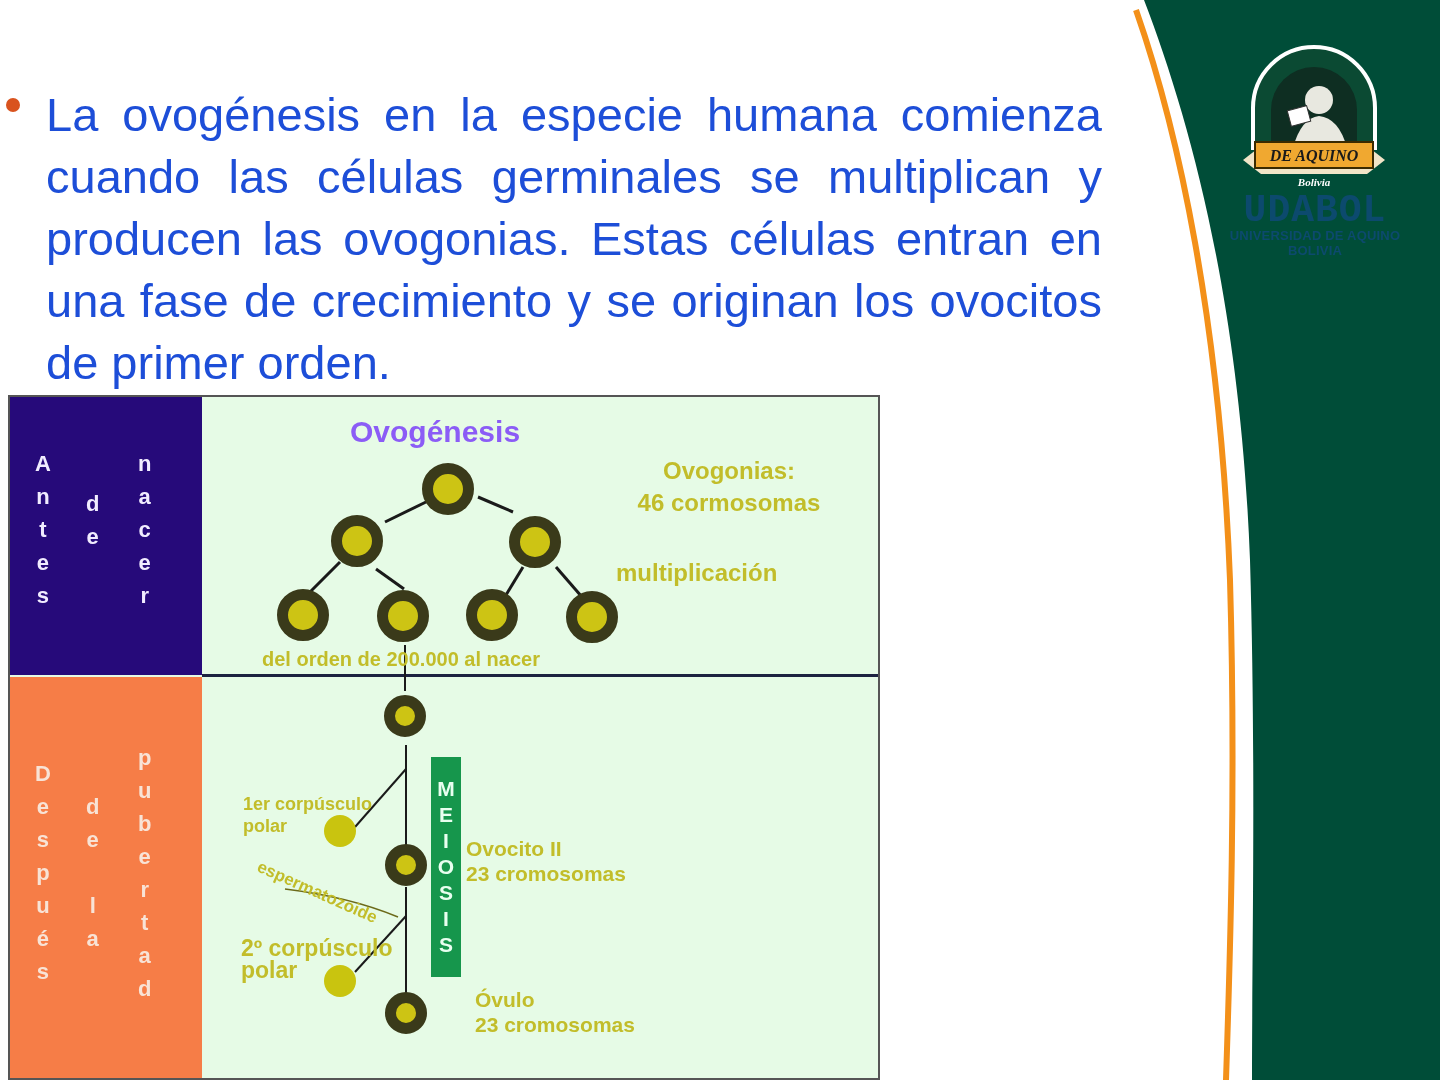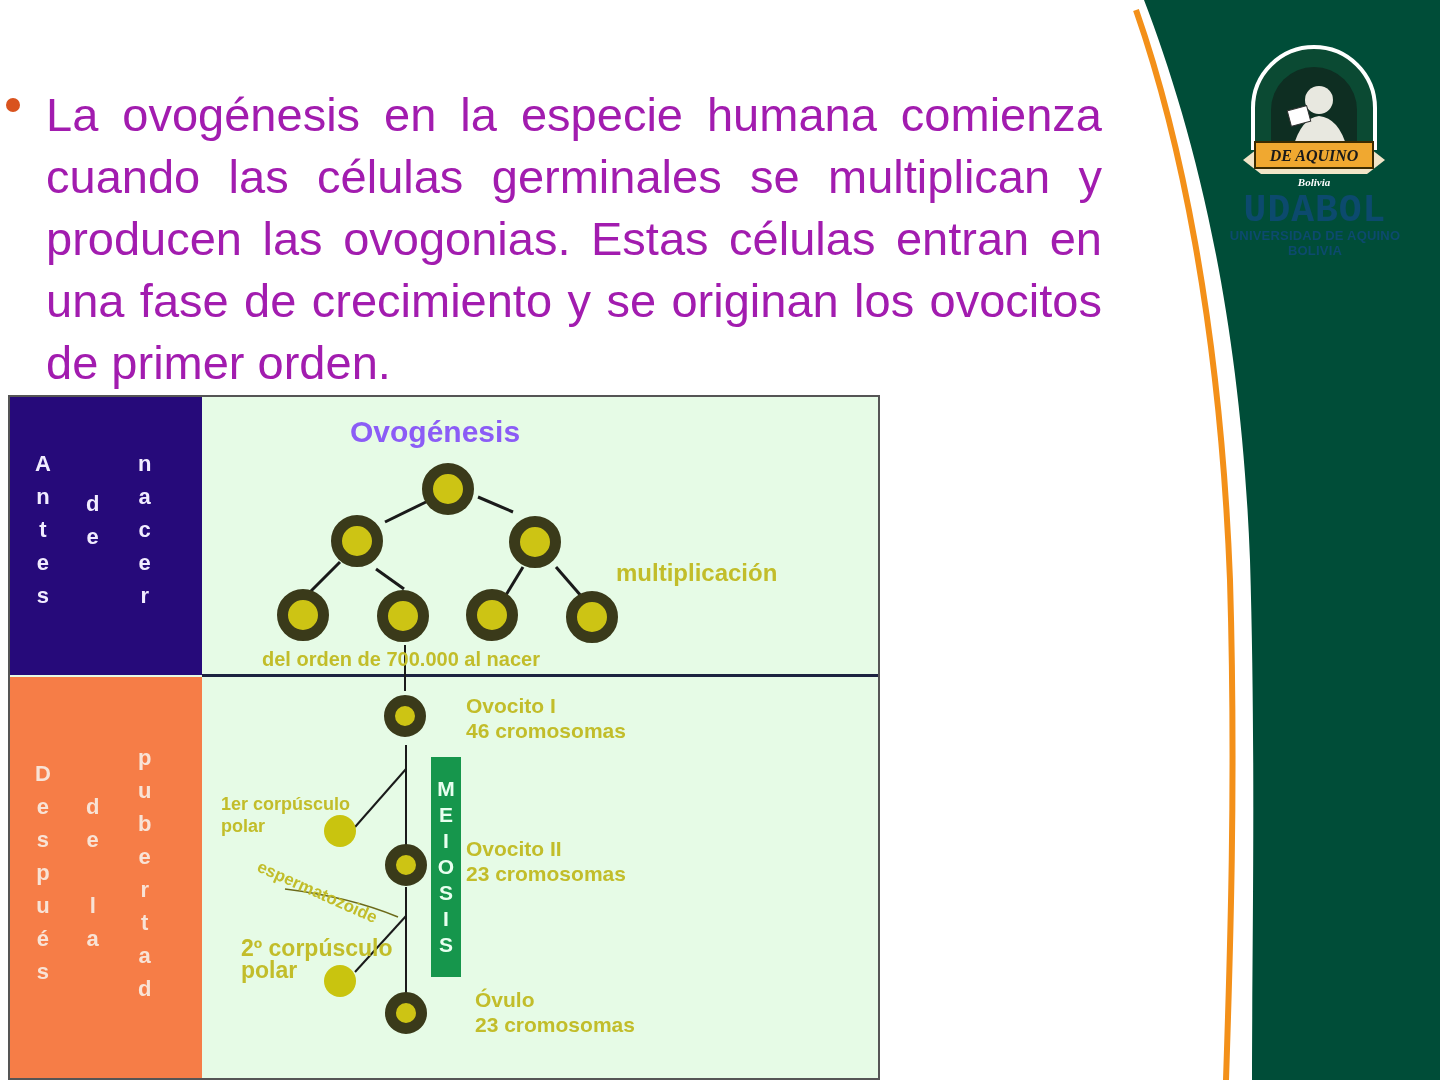--- a/index.html
+++ b/index.html
@@ -8,21 +8,21 @@
   
   .brand-panel { position:absolute; left:1100px; top:0; width:340px; height:1080px; }
   .brand-panel svg { position:absolute; left:0; top:0; }
   .logo { position:absolute; left:1205px; top:38px; width:220px; height:210px; text-align:center; color:#0c4a6e; }
   .logo-emblem { position:absolute; left:38px; top:0; width:142px; height:150px; }
   .logo-udabol { position:absolute; left:0; top:186px; width:220px; font-family:Liberation Mono, monospace; font-weight:bold; font-size:38px; letter-spacing:1px; line-height:1; top:154px; }
   .logo-sub { position:absolute; left:0; top:190px; width:220px; font-size:13px; letter-spacing:0.2px;font-weight:bold; }
 
   
   .bullet-dot { position:absolute; left:6px; top:98px; width:14px; height:14px; border-radius:50%; background:#d9531e; }
-  .paragraph { position:absolute; left:46px; top:84px; width:1056px; font-size:47px; line-height:62px; color:#a21caf; text-align:justify; text-align-last:left; }
+  .paragraph { position:absolute; left:46px; top:84px; width:1056px; font-size:47px; line-height:62px; color:#1d4ed8; text-align:justify; text-align-last:left; }
 
   
   .diagram { position:absolute; left:8px; top:395px; width:872px; height:685px; background:#e6fbe6; border:2px solid #555; box-sizing:border-box; overflow:hidden; }
   .band-top { position:absolute; left:0; top:0; width:192px; height:278px; background:#260a7a; }
   .band-bottom { position:absolute; left:0; top:280px; width:192px; height:405px; background:#f67d47; }
   .divider { position:absolute; left:192px; top:277px; width:680px; height:3px; background:#1c2340; }
   .vcol { position:absolute; display:flex; flex-direction:column; align-items:center; font-weight:bold; font-size:22px; line-height:33px; color:#f1ecff; }
   .vcol.orange { color:#f8e3d6; }
   .diagram-title { position:absolute; left:340px; top:18px; font-size:30px; font-weight:bold; color:#8b5cf6; }
   .ylabel { position:absolute; color:#c2bd2a; font-weight:bold; font-size:21px; line-height:25px; }
@@ -151,28 +151,28 @@
   <div class="meiosis">
       <span>M</span>
       <span>E</span>
       <span>I</span>
       <span>O</span>
       <span>S</span>
       <span>I</span>
       <span>S</span>
     </div>
 
+  <div class="ylabel big" style="left:604px;top:58px;width:230px;">
+    <div>Ovogonias:</div>
+    <div>46 cormosomas</div>
+  </div>
   <div class="ylabel big" style="left:606px;top:160px;">multiplicación</div>
-  <div class="ylabel" style="left:252px;top:250px;font-size:20px;">del orden de 700.000 al nacer</div>
+  <div class="ylabel" style="left:252px;top:250px;font-size:20px;">del orden de 200.000 al nacer</div>
 
-  <div class="ylabel" style="left:456px;top:296px;">
-    <div>Ovocito I</div>
-    <div>46 cromosomas</div>
-  </div>
-  <div class="ylabel" style="left:211px;top:396px;font-size:18px;line-height:22px;">
+  <div class="ylabel" style="left:233px;top:396px;font-size:18px;line-height:22px;">
     <div>1er corpúsculo</div>
     <div>polar</div>
   </div>
   <div class="sperm-label">espermatozoide</div>
   <div class="ylabel" style="left:456px;top:439px;">
     <div>Ovocito II</div>
     <div>23 cromosomas</div>
   </div>
   <div class="ylabel" style="left:231px;top:540px;font-size:23px;line-height:22px;">
     <div>2º corpúsculo</div>

